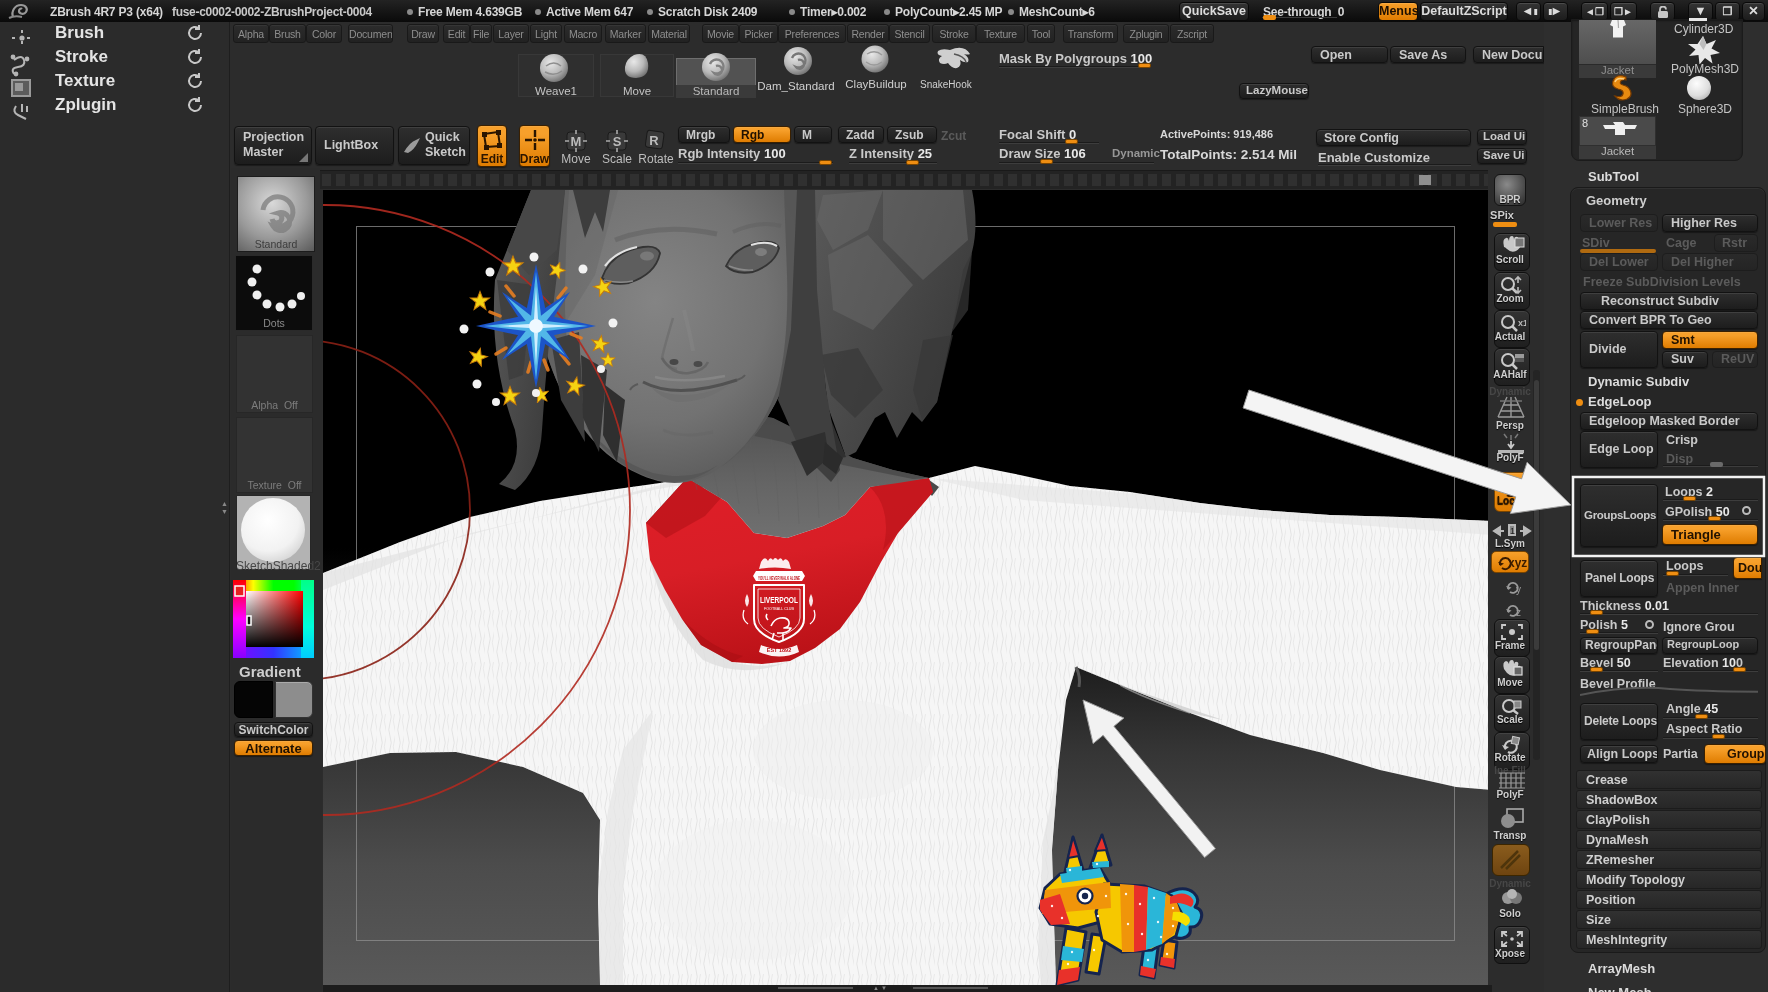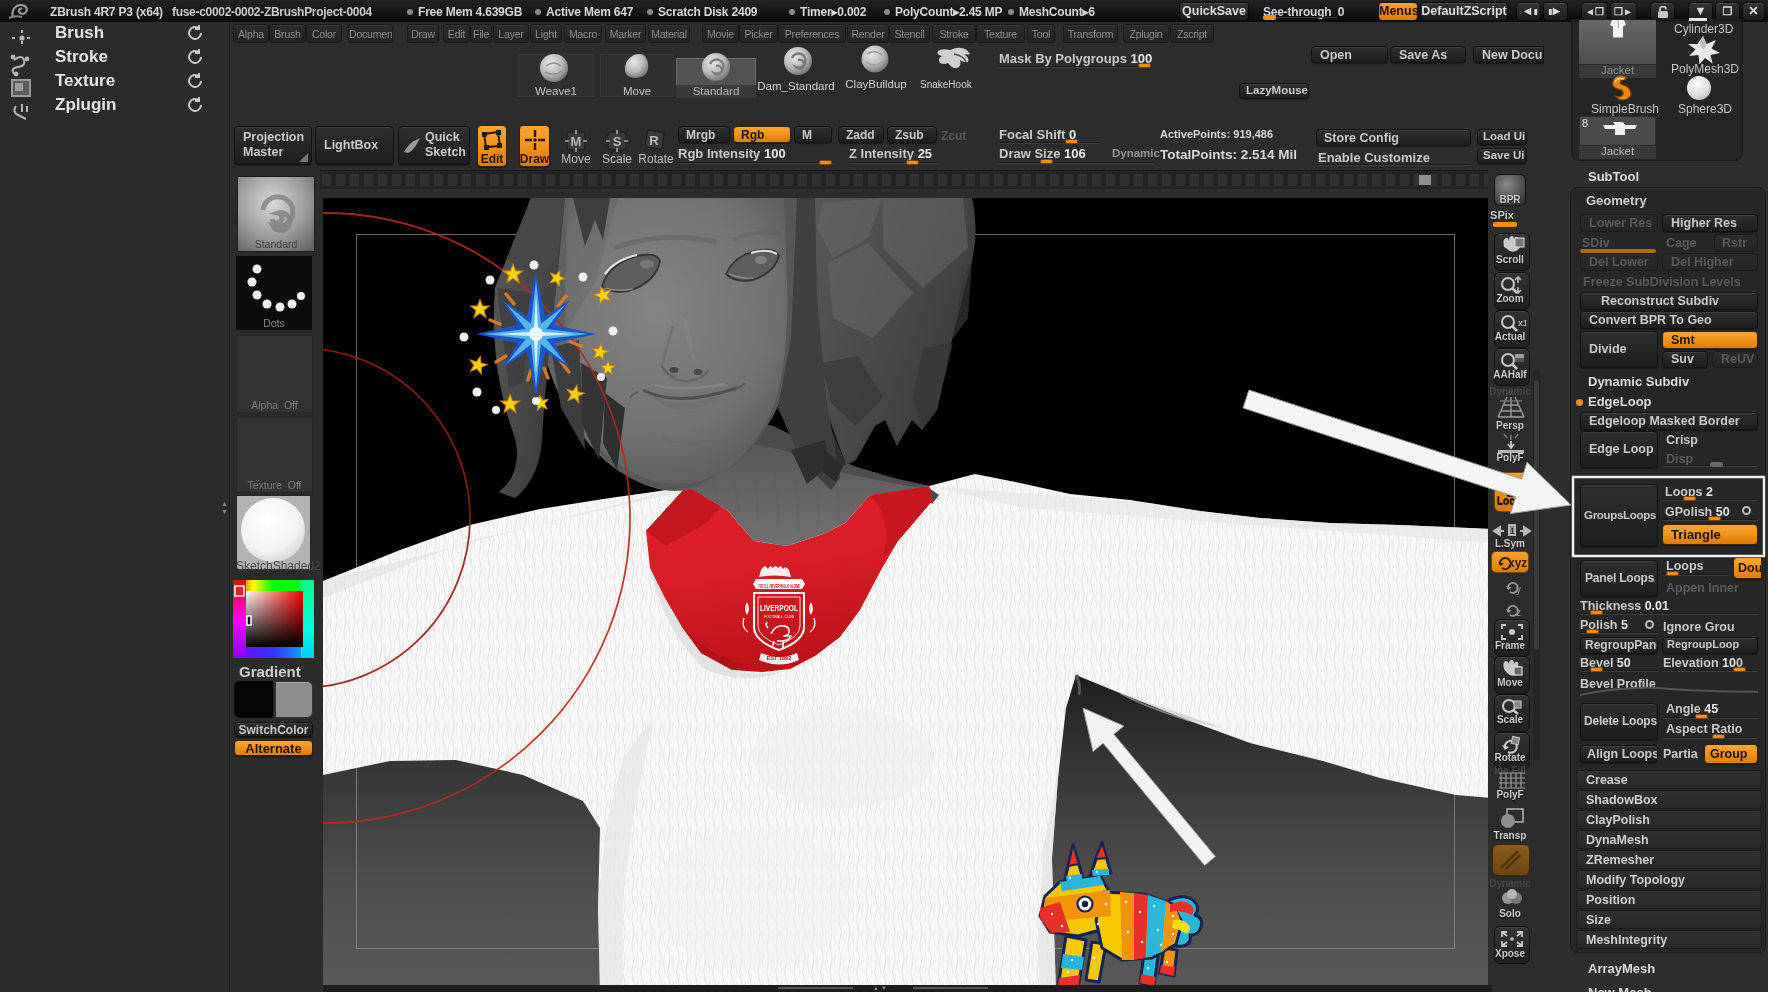--- a/index.html
+++ b/index.html
@@ -20,21 +20,21 @@
 .lbl{position:absolute;color:#c9c9c9;font-size:12.5px;font-weight:bold;white-space:nowrap}
 .lbl.dim{color:#5b5b5b}
 .track{position:absolute;height:2px;background:#1b1b1b;border-bottom:1px solid #3d3d3d}
 .thumb{position:absolute;width:13px;height:5px;background:#ef8e12;border-radius:2px;border:1px solid #7a4500}
 
 #leftpanel{left:0;top:22px;width:230px;height:970px;background:#2b2b2b;border-right:1px solid #1e1e1e}
 .lpitem{position:absolute;left:55px;color:#e4e4e4;font-size:17px;font-weight:bold}
 #leftcol{left:231px;top:168px;width:91px;height:824px;background:#2b2b2b}
 #shelf{left:231px;top:42px;width:1313px;height:126px;background:#2c2c2c}
 #strip{left:320px;top:170px;width:1212px;height:19px;background:#232323;border-top:1px solid #191919}
-#canvasbox{left:323px;top:198px;width:1169px;height:574px;background:#eab308}
+#canvasbox{left:323px;top:190px;width:1169px;height:574px;background:#eab308}
 #iconstrip{left:1488px;top:168px;width:56px;height:824px;background:#2c2c2c}
 #righttray{left:1544px;top:22px;width:224px;height:970px;background:#2e2e2e}
 #bottombar{left:323px;top:985px;width:1169px;height:7px;background:#1d1d1d}
 .ic{position:absolute;width:36px;left:1494px;height:38px;background:linear-gradient(#333,#1f1f1f);border:1px solid #101010;border-radius:6px;box-shadow:inset 0 1px 0 rgba(255,255,255,.08)}
 .iclbl{position:absolute;left:1488px;width:48px;text-align:center;color:#cfcfcf;font-size:10px;font-weight:bold;text-shadow:0 1px 1px #000}
 .gho{position:absolute;left:1488px;width:48px;text-align:center;color:#474747;font-size:10px;font-weight:bold}
 
 .trow{position:absolute;left:1576px;width:186px;height:19px;background:linear-gradient(#313131,#272727);border:1px solid #1c1c1c;border-radius:3px;color:#cfcfcf;font-size:12.5px;font-weight:bold;line-height:18px;padding-left:9px}
 .hdr{position:absolute;color:#dcdcdc;font-size:13px;font-weight:bold;white-space:nowrap}
 </style></head>
@@ -850,21 +850,21 @@
       </svg>
     <div class="zb" style="left:1580px;top:703px;width:78px;height:37px;padding:10px 0 0 3px;font-size:12px;letter-spacing:-.2px">Delete Loops</div>
     <div class="lbl" style="left:1666px;top:702px">Angle <span style="color:#e8e8e8">45</span></div>
     <div class="track" style="left:1663px;top:717px;width:95px"></div>
     <div class="thumb" style="left:1695px;top:714px"></div>
     <div class="lbl" style="left:1666px;top:722px">Aspect Ratio</div>
     <div class="track" style="left:1663px;top:737px;width:95px"></div>
     <div class="thumb" style="left:1712px;top:734px"></div>
     <div class="zb" style="left:1580px;top:745px;width:78px;height:18px;padding:1px 0 0 6px">Align Loops</div>
     <div class="lbl" style="left:1663px;top:747px">Partia</div>
-    <div class="zb or" style="left:1704px;top:744px;width:54px;height:20px;padding:2px 0 0 5px">Group</div>
+    <div class="zb or" style="left:1704px;top:744px;width:62px;height:20px;padding:2px 0 0 22px">Group</div>
     <div class="trow" style="top:770px">Crease</div>
     <div class="trow" style="top:790px">ShadowBox</div>
     <div class="trow" style="top:810px">ClayPolish</div>
     <div class="trow" style="top:830px">DynaMesh</div>
     <div class="trow" style="top:850px">ZRemesher</div>
     <div class="trow" style="top:870px">Modify Topology</div>
     <div class="trow" style="top:890px">Position</div>
     <div class="trow" style="top:910px">Size</div>
     <div class="trow" style="top:930px">MeshIntegrity</div>
     <div class="hdr" style="left:1588px;top:961px">ArrayMesh</div>

